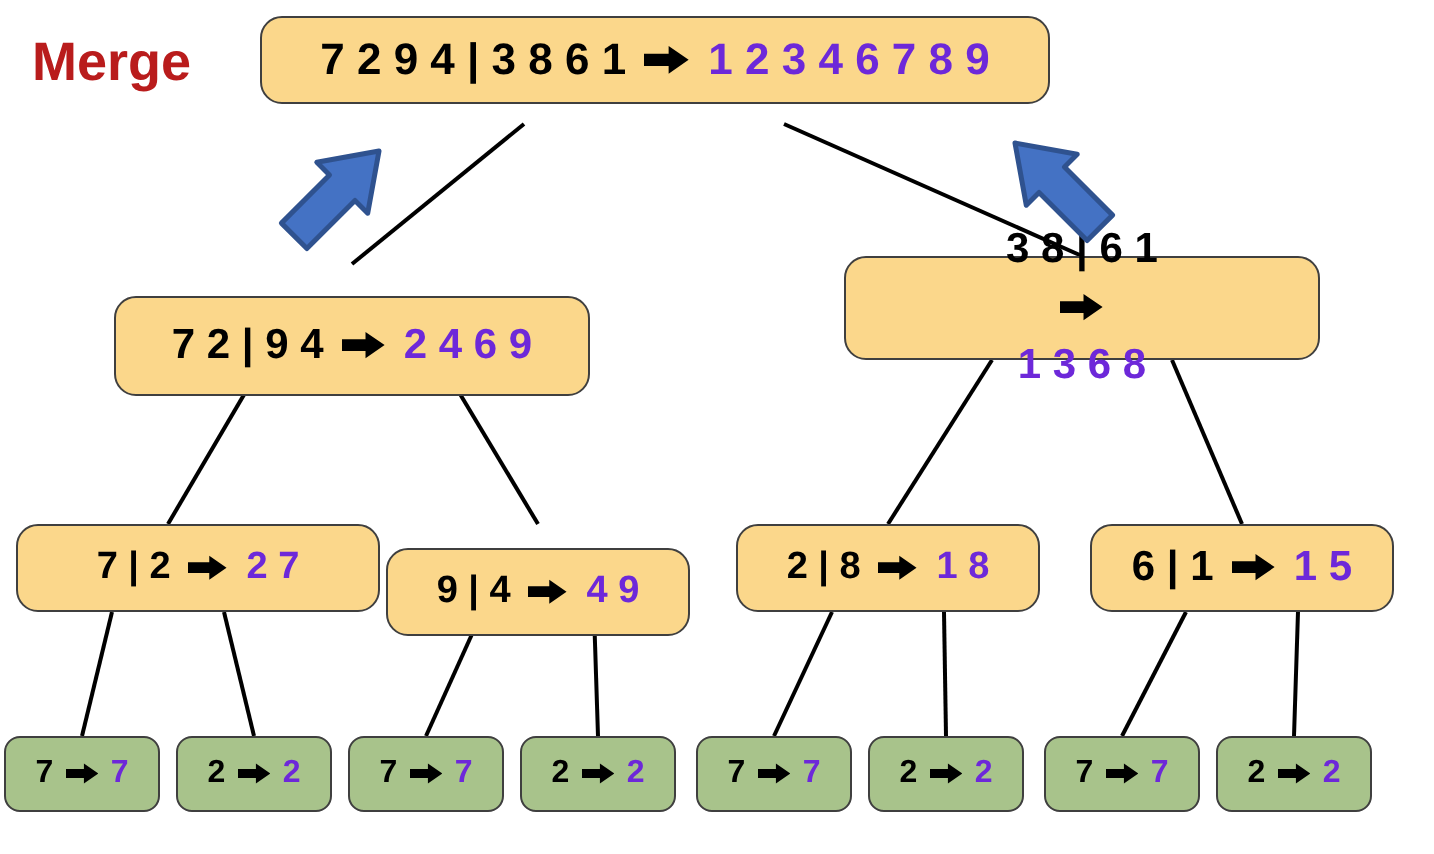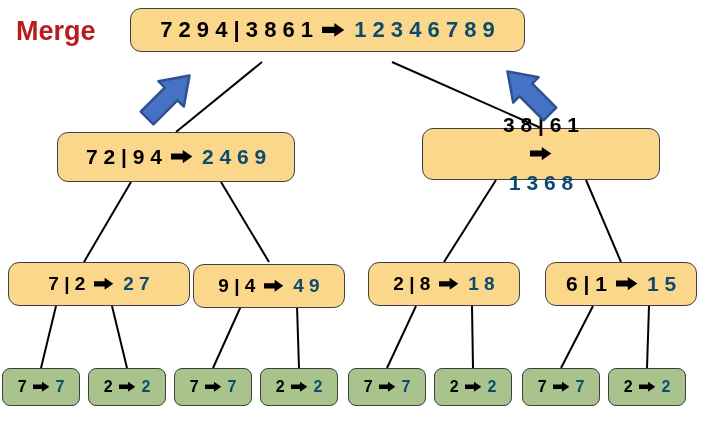--- a/index.html
+++ b/index.html
@@ -10,29 +10,29 @@
   .edges{position:absolute;left:0;top:0;width:717px;height:427px;}
   .edges line{stroke:#000;stroke-width:2;}
   .title{
     position:absolute;left:16px;top:16px;font-size:27px;font-weight:700;color:#b91c1c;
   }
   .node{
     position:absolute;display:flex;align-items:center;justify-content:center;
     background:#fbd78b;border:1.5px solid #3f3f3f;border-radius:11px;
     font-weight:700;color:#000;white-space:nowrap;gap:9px;box-sizing:border-box;
   }
-  .node .out{color:#0c4a6e;text-align:right;}
+  .node .out{color:#6d28d9;text-align:right;}
   .arr{width:1.05em;height:0.72em;flex:0 0 auto;}
   .arr path{fill:#000;}
 
   .n-root{left:130px;top:8px;width:395px;height:44px;font-size:22px;}
-  .n-l20{left:57px;top:132px;width:238px;height:50px;font-size:21px;}
+  .n-l20{left:57px;top:148px;width:238px;height:50px;font-size:21px;}
   .n-l21{left:422px;top:128px;width:238px;height:52px;font-size:21px;flex-direction:column;}
   .n-l30{left:8px;top:262px;width:182px;height:44px;font-size:19px;}
-  .n-l31{left:193px;top:264px;width:152px;height:44px;font-size:19px;}
+  .n-l31{left:193px;top:274px;width:152px;height:44px;font-size:19px;}
   .n-l32{left:368px;top:262px;width:152px;height:44px;font-size:19px;}
   .n-l33{left:545px;top:262px;width:152px;height:44px;font-size:21px;}
 
   .leaf{background:#a8c38b;border-radius:8px;gap:6px;top:368px;width:78px;height:38px;font-size:16px;}
   .lf0{left:2px;}  .lf1{left:88px;}  .lf2{left:174px;} .lf3{left:260px;}
   .lf4{left:348px;}.lf5{left:434px;} .lf6{left:522px;} .lf7{left:608px;}
 
   .bigarrow{position:absolute;width:62px;height:44px;overflow:visible;}
   .bigarrow polygon{fill:#4472c4;stroke:#2f528f;stroke-width:2.5;stroke-linejoin:round;}
   .bigarrow.left{left:138px;top:74px;transform:rotate(-45deg);}

